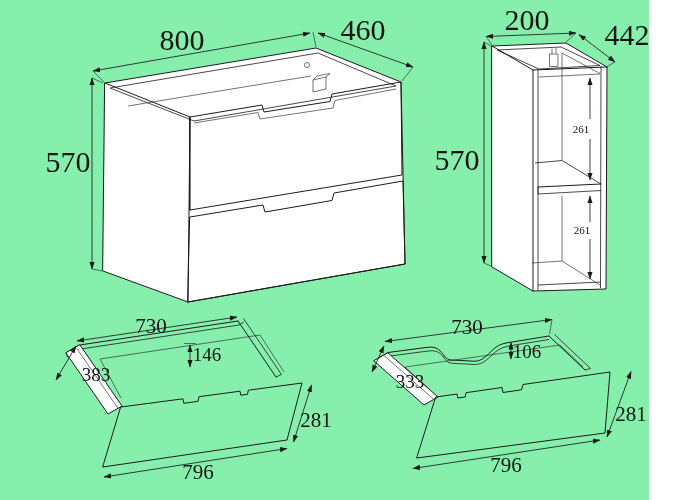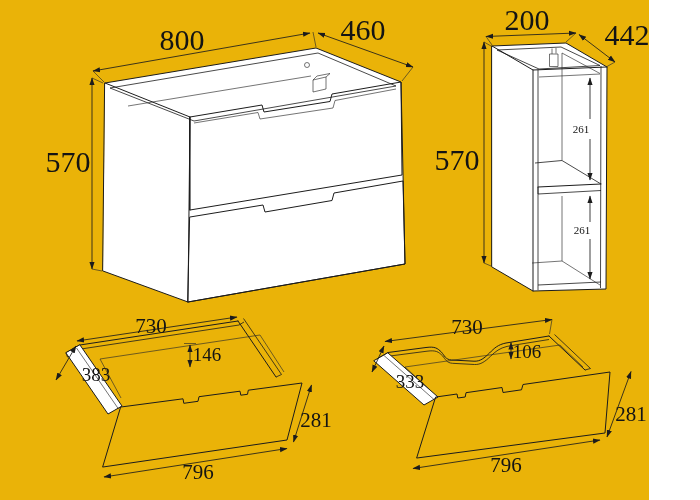--- a/index.html
+++ b/index.html
@@ -1,16 +1,16 @@
 <!DOCTYPE html>
 <html><head>
 <meta charset="utf-8">
 <style>
   html,body{margin:0;padding:0;background:#ffffff;}
-  .stage{position:relative;width:649px;height:500px;background:#eab308;overflow:hidden;}
+  .stage{position:relative;width:649px;height:500px;background:#86efac;overflow:hidden;}
   svg{display:block;}
   .ln{stroke:#1c1c1c;fill:none;stroke-width:1;stroke-linejoin:round;stroke-linecap:round;}
   .ln08{stroke:#1c1c1c;fill:none;stroke-width:.8;stroke-linejoin:round;}
   .ln07{stroke:#2a2a2a;fill:none;stroke-width:.65;stroke-linejoin:round;}
   .dim{stroke:#1c1c1c;fill:none;stroke-width:.85;}
   .wht{fill:#ffffff;}
   text{font-family:"Liberation Serif","DejaVu Serif",serif;fill:#141414;text-anchor:middle;}
   .t30{font-size:30px;}
   .t21{font-size:21px;}
   .t19{font-size:19px;}

